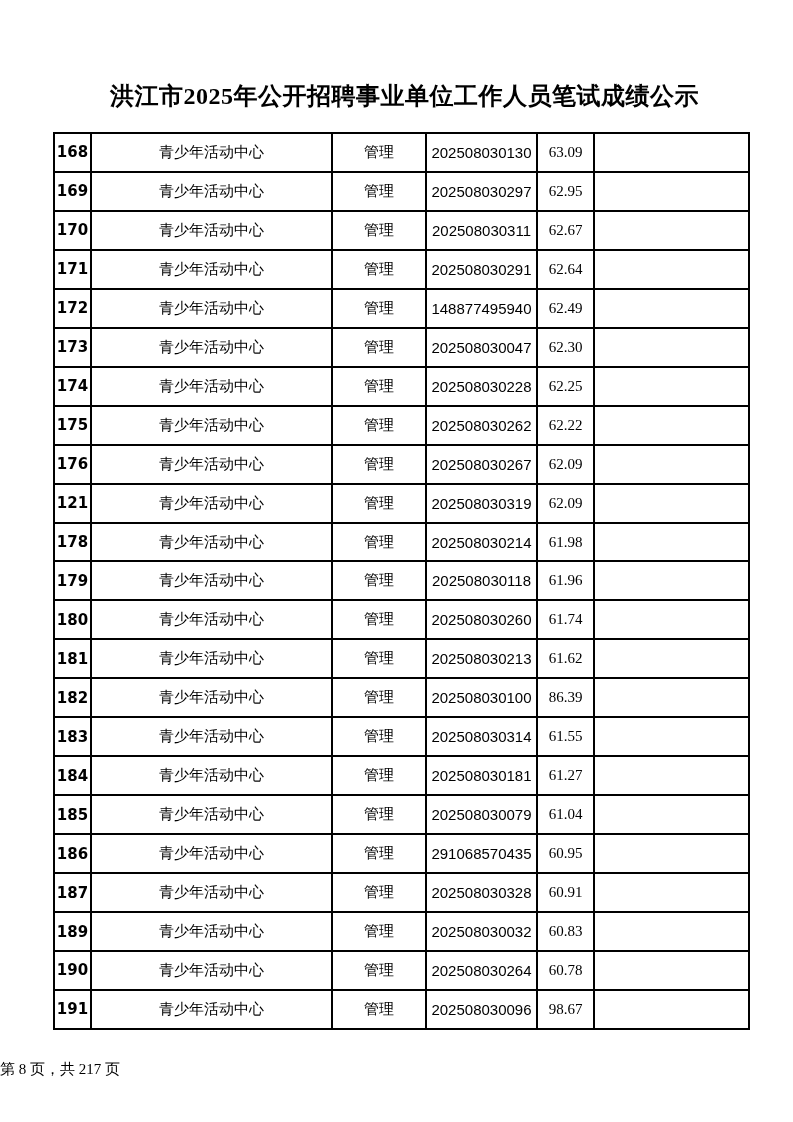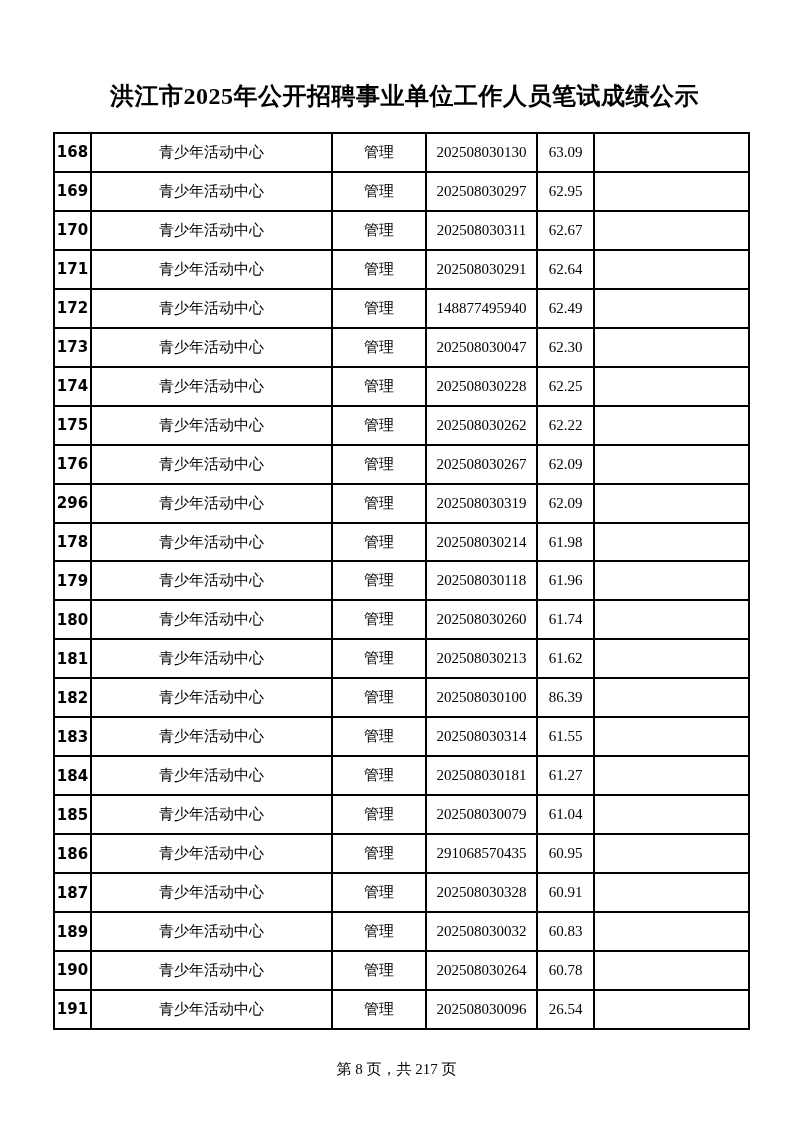--- a/index.html
+++ b/index.html
@@ -49,36 +49,35 @@
     font-family: "DejaVu Sans", "Liberation Sans", sans-serif;
     font-weight: bold;
     font-size: 16px;
     text-align: center;
   }
   td.unit-cell, td.position-cell {
     font-family: "Liberation Serif", serif;
     font-size: 15px;
   }
   td.exam-no-cell {
-    font-family: Liberation Serif, serif;
+    font-family: Liberation Sans, sans-serif;
     font-size: 15.5px;
     border-radius: 16px;
   }
   td.score-cell {
     font-family: "Liberation Serif", serif;
     font-size: 15.5px;
     text-align: left;
     padding-left: 8px;
   }
   .page-footer {
     position: absolute;
     top: 1060px;
     left: 0;
     width: 100%;
-    text-align: center;
     font-size: 15px;
     font-family: "Liberation Serif", serif;
     white-space: nowrap;
   }
 </style>
 </head>
 <body>
 
 <div class="page-title">洪江市2025年公开招聘事业单位工作人员笔试成绩公示</div>
 
@@ -167,21 +166,21 @@
   <tr>
     <td class="seq-cell">176</td>
     <td class="unit-cell">青少年活动中心</td>
     <td class="position-cell">管理</td>
     <td class="exam-no-cell">202508030267</td>
     <td class="score-cell">62.09</td>
     <td class="note-cell"></td>
   </tr>
 
   <tr>
-    <td class="seq-cell">296</td>
+    <td class="seq-cell">121</td>
     <td class="unit-cell">青少年活动中心</td>
     <td class="position-cell">管理</td>
     <td class="exam-no-cell">202508030319</td>
     <td class="score-cell">62.09</td>
     <td class="note-cell"></td>
   </tr>
 
   <tr>
     <td class="seq-cell">178</td>
     <td class="unit-cell">青少年活动中心</td>
@@ -289,19 +288,19 @@
     <td class="exam-no-cell">202508030264</td>
     <td class="score-cell">60.78</td>
     <td class="note-cell"></td>
   </tr>
 
   <tr>
     <td class="seq-cell">191</td>
     <td class="unit-cell">青少年活动中心</td>
     <td class="position-cell">管理</td>
     <td class="exam-no-cell">202508030096</td>
-    <td class="score-cell">26.54</td>
+    <td class="score-cell">98.67</td>
     <td class="note-cell"></td>
   </tr>
 </tbody>
 </table>
 
 <div class="page-footer">第 8 页，共 217 页</div>
 
 </body></html>

